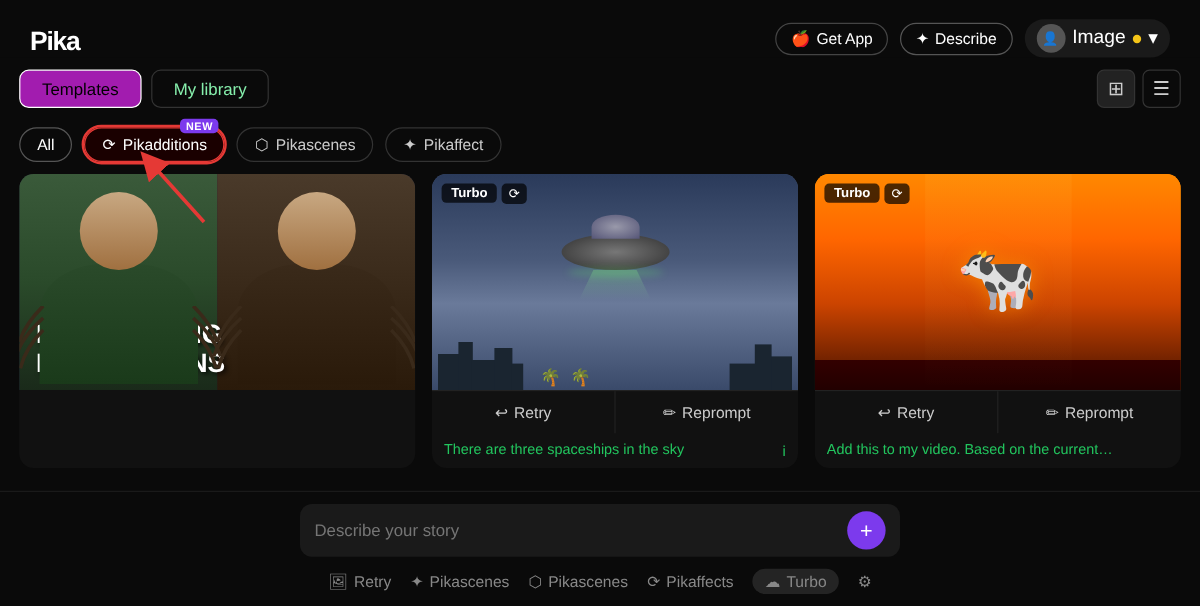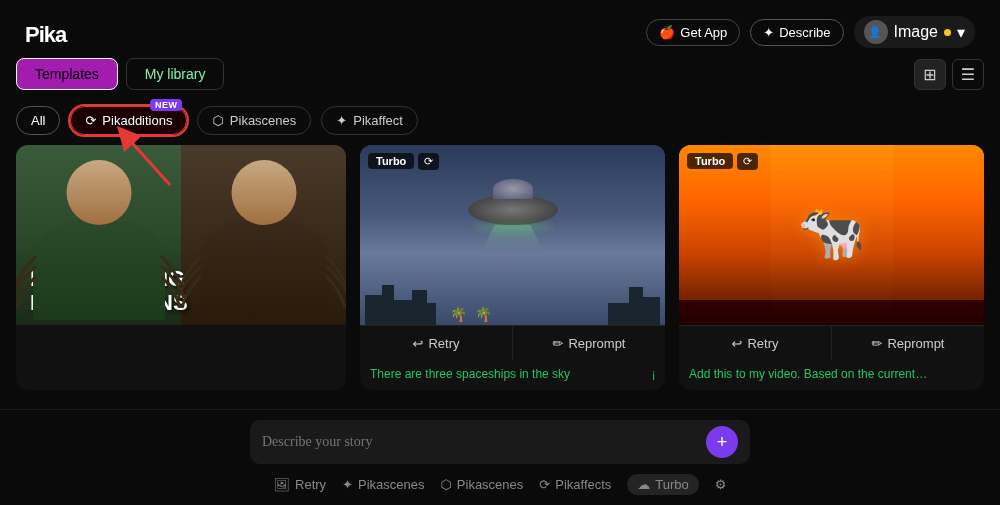--- a/index.html
+++ b/index.html
@@ -336,21 +336,21 @@
       margin-bottom: 10px;
       max-width: 500px;
       margin: 0 auto 10px auto;
     }
     .prompt-input {
       flex: 1;
       background: transparent;
       border: none;
       color: #666;
       font-size: 14px;
-      font-family: Liberation Serif, serif;
+      font-family: Liberation Sans, sans-serif;
       outline: none;
     }
     .prompt-btn {
       width: 32px;
       height: 32px;
       border-radius: 50%;
       background: #7c3aed;
       border: none;
       color: #fff;
       font-size: 18px;

